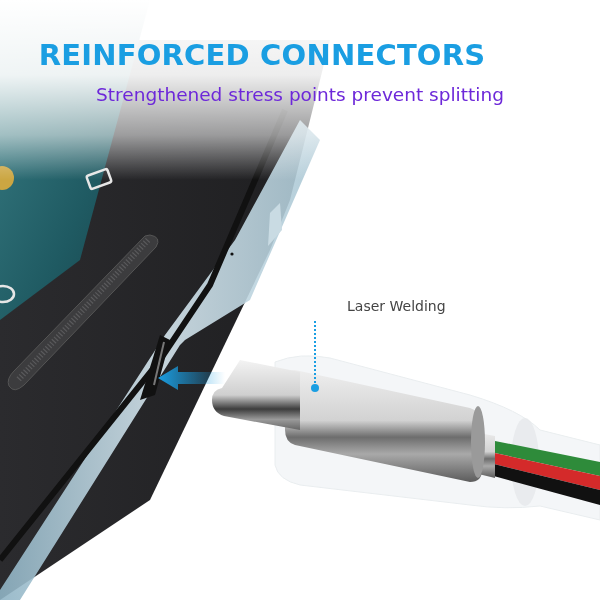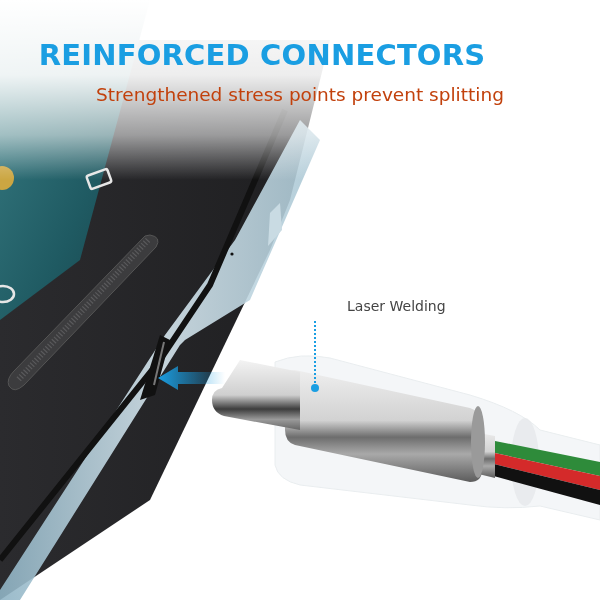--- a/index.html
+++ b/index.html
@@ -4,21 +4,21 @@
   <style>
     html, body { margin: 0; padding: 0; }
     body { width: 600px; height: 600px; overflow: hidden; background: #ffffff; position: relative; font-family: "Liberation Sans", sans-serif; }
     .stage { position: absolute; inset: 0; overflow: hidden; }
     .art { position: absolute; inset: 0; }
     .fade { position: absolute; left: 0; top: 0; width: 600px; height: 300px;
       background: linear-gradient(180deg, rgba(255,255,255,1) 0%, rgba(255,255,255,0.92) 25%, rgba(255,255,255,0.55) 45%, rgba(255,255,255,0) 60%); pointer-events: none; }
     .headline { position: absolute; left: 0; top: 38px; width: 524px; text-align: center;
       font-family: "DejaVu Sans", sans-serif; font-weight: bold; font-size: 29px; letter-spacing: 0.2px; }
     .subhead { position: absolute; left: 0; top: 84px; width: 600px; text-align: center;
-      font-family: "DejaVu Sans", sans-serif; font-size: 18.5px; color: #c2410c; }
+      font-family: "DejaVu Sans", sans-serif; font-size: 18.5px; color: #6d28d9; }
     .callout { position: absolute; left: 303px; top: 298px; font-family: "DejaVu Sans", sans-serif;
       font-size: 14px; color: #444444; margin-left: 44px; }
   </style>
 </head>
 <body>
 
 <div class="stage">
   <svg class="art" width="600" height="600" viewBox="0 0 600 600">
     <defs>
       <linearGradient id="screenGrad" x1="0" y1="0" x2="1" y2="1">

